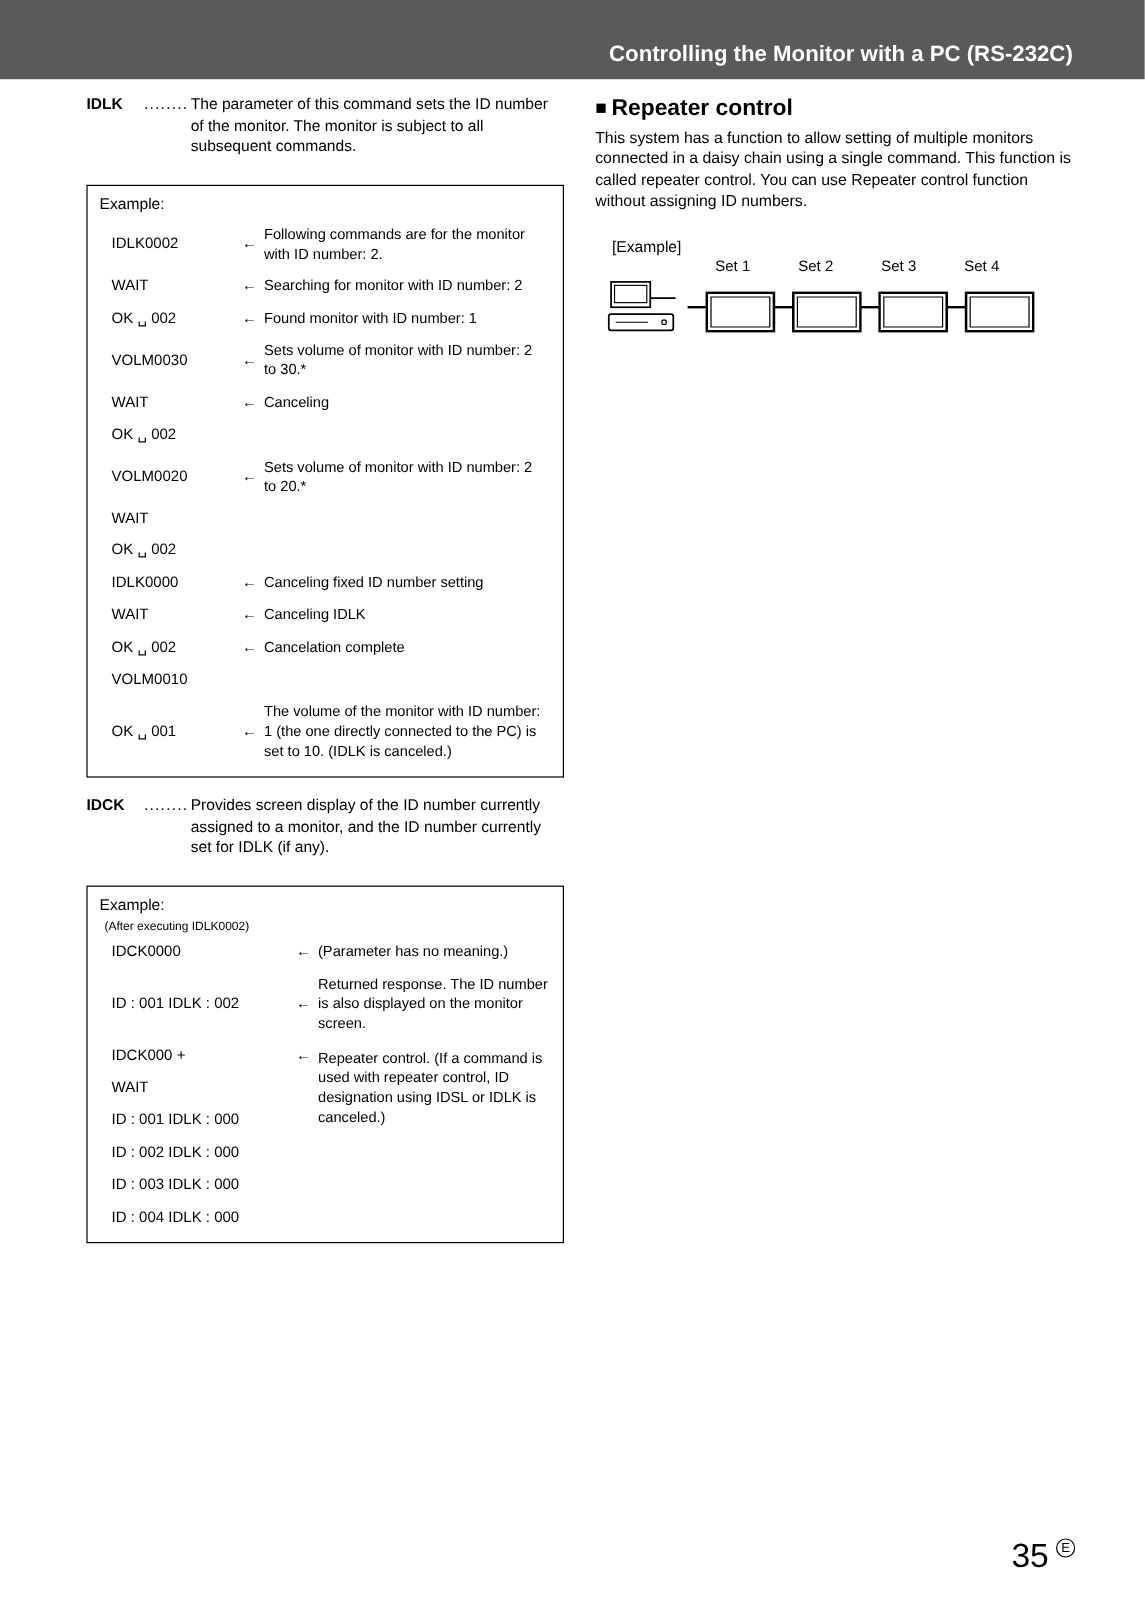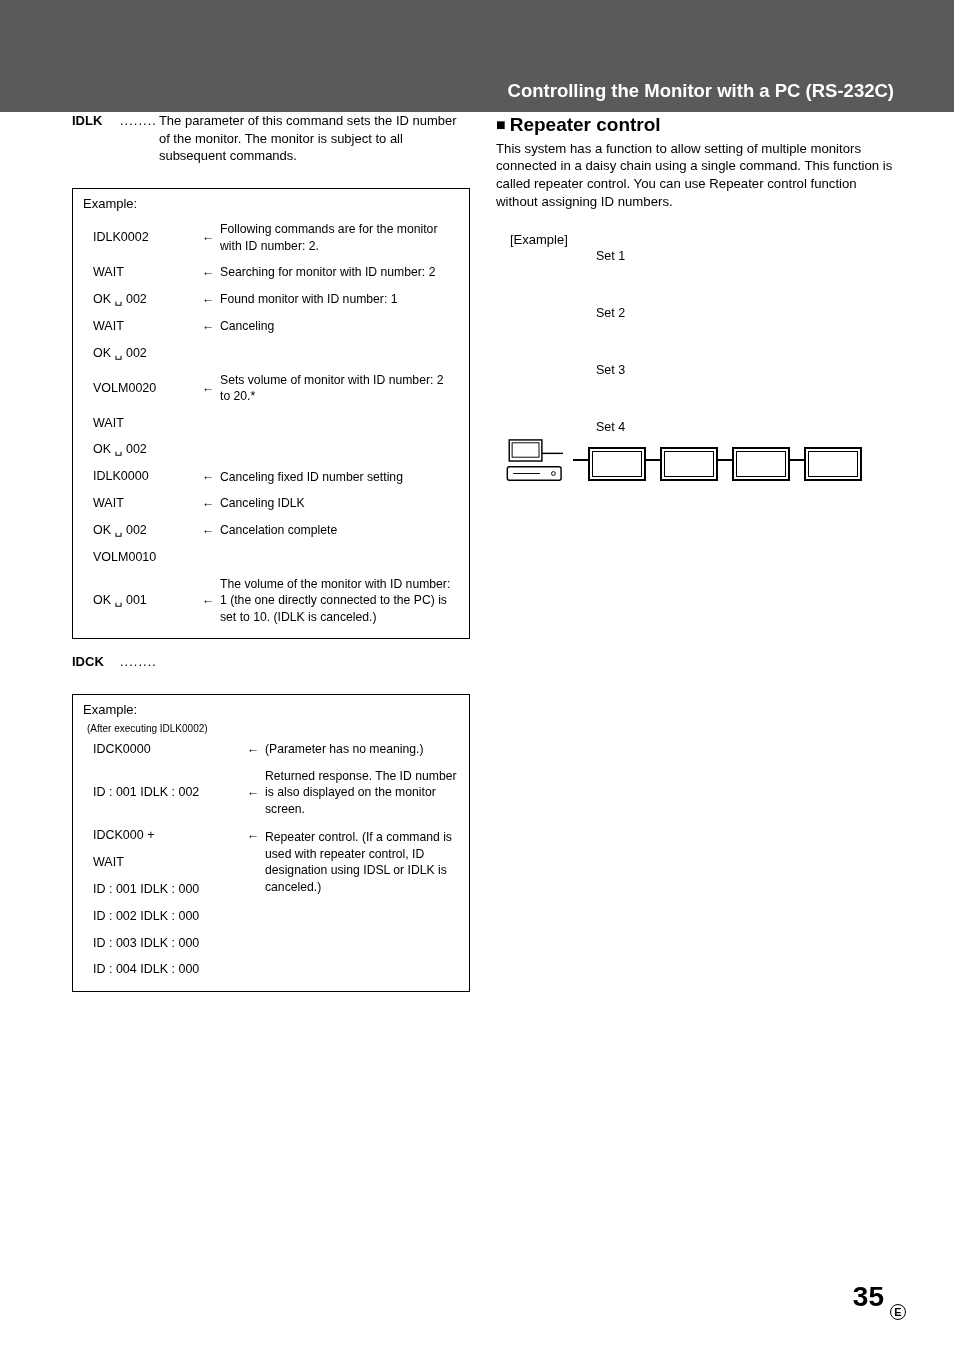--- a/index.html
+++ b/index.html
@@ -7,35 +7,35 @@
     width: 954px;
     height: 1350px;
     background: #fff;
     font-family: Arial, Helvetica, sans-serif;
     color: #000;
     font-size: 13px;
     line-height: 1.35;
     position: relative;
   }
   .header-band {
-    height: 112px;
+    height: 66px;
     background: #585a5c;
     display: flex;
     align-items: flex-end;
     justify-content: flex-end;
     padding: 0 60px 8px 0;
   }
   .header-title {
     color: #fff;
     font-weight: bold;
     font-size: 18.5px;
   }
   .cols {
     display: flex;
-    padding: 0 60px 0 72px;
+    padding: 12px 60px 0 72px;
     gap: 26px;
   }
   .col {
     width: 50%;
   }
   .cmd-def {
     margin-bottom: 6px;
     display: flex;
   }
   .cmd-name { font-weight: bold; width: 48px; flex: 0 0 48px; }
@@ -70,21 +70,20 @@
     align-items:center;
   }
   .sub-head .sq { font-size:16px; margin-right:4px;}
   .para { font-size: 13.2px; margin-bottom: 20px;}
   .ex-label2 { margin-left:14px; margin-top:2px;}
   .set-labels {
     display:flex;
     gap: 40px;
     margin-left:100px;
     font-size:12.5px;
-    flex-direction:column;
   }
   .diagram {
     display:flex;
     align-items:center;
     margin-top:2px;
     margin-left:8px;
     margin-bottom:14px;
   }
   .pc-icon svg { width:70px; height:48px; }
   .monitor-box {
@@ -98,25 +97,25 @@
     width:16px; height:2px; background:#000; display:inline-block; margin:0 -1px;
     position:relative; top:-4px;
   }
   .after-diag {
     font-size:13.2px;
     margin-top:4px;
   }
   .page-num {
     position:absolute;
     bottom:34px;
-    right:48px;
+    right:58px;
     font-size:28px;
-    font-weight:bold;
+    font-weight:normal;
     display:flex;
-    align-items:flex-end;
+    align-items:flex-start;
   }
   .page-num .circle-e {
     display:inline-block;
     font-size:11px;
     width:16px; height:16px;
     border:1px solid #000;
     border-radius:50%;
     text-align:center;
     line-height:14px;
     margin-left:6px;
@@ -155,20 +154,25 @@
               <td class="c1">WAIT</td>
               <td class="arrow">←</td>
               <td class="desc">Searching for monitor with ID number: 2</td>
             </tr>
         <tr>
               <td class="c1">OK ␣ 002</td>
               <td class="arrow">←</td>
               <td class="desc">Found monitor with ID number: 1</td>
             </tr>
         <tr>
+              <td class="c1">VOLM0030</td>
+              <td class="arrow">←</td>
+              <td class="desc">Sets volume of monitor with ID number: 2 to 30.*</td>
+            </tr>
+        <tr>
               <td class="c1">WAIT</td>
               <td class="arrow">←</td>
               <td class="desc">Canceling</td>
             </tr>
         <tr>
               <td class="c1">OK ␣ 002</td>
               <td class="arrow"></td>
               <td class="desc"></td>
             </tr>
         <tr>
@@ -211,20 +215,21 @@
               <td class="arrow">←</td>
               <td class="desc">The volume of the monitor with ID number: 1 (the one directly connected to the PC) is set to 10. (IDLK is canceled.)</td>
             </tr>
       </tbody>
         </table>
     </div>
 
     <div class="cmd-def">
       <span class="cmd-name">IDCK</span>
       <span class="cmd-dots">........</span>
+      <span class="cmd-desc">Provides screen display of the ID number currently assigned to a monitor, and the ID number currently set for IDLK (if any).</span>
     </div>
 
     <div class="example-box">
       <div class="ex-label">Example:</div>
       <div class="after-label">(After executing IDLK0002)</div>
       <table class="ex-table">
         <tbody>
             <tr>
               <td class="c1b">IDCK0000</td>
               <td class="arrow">←</td>

